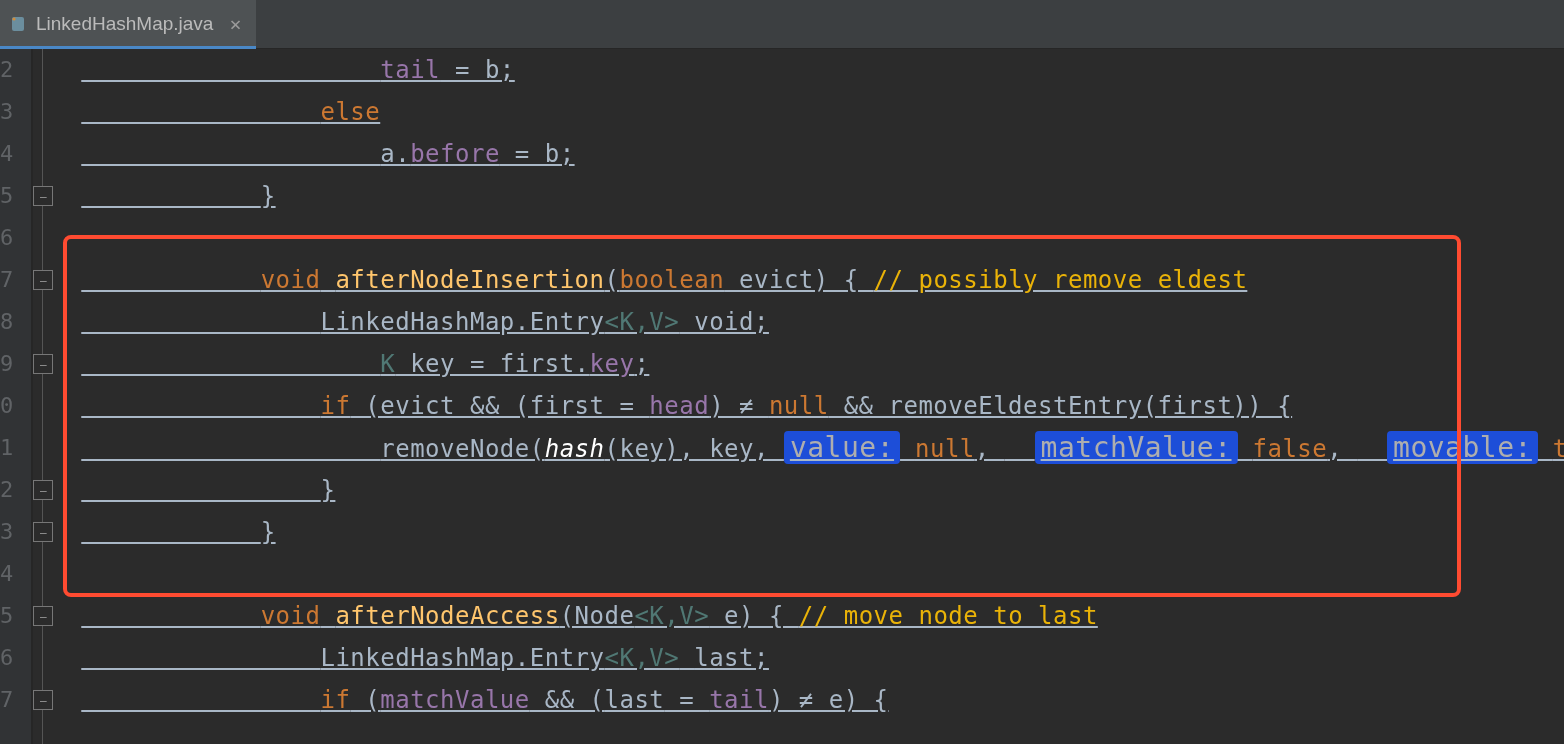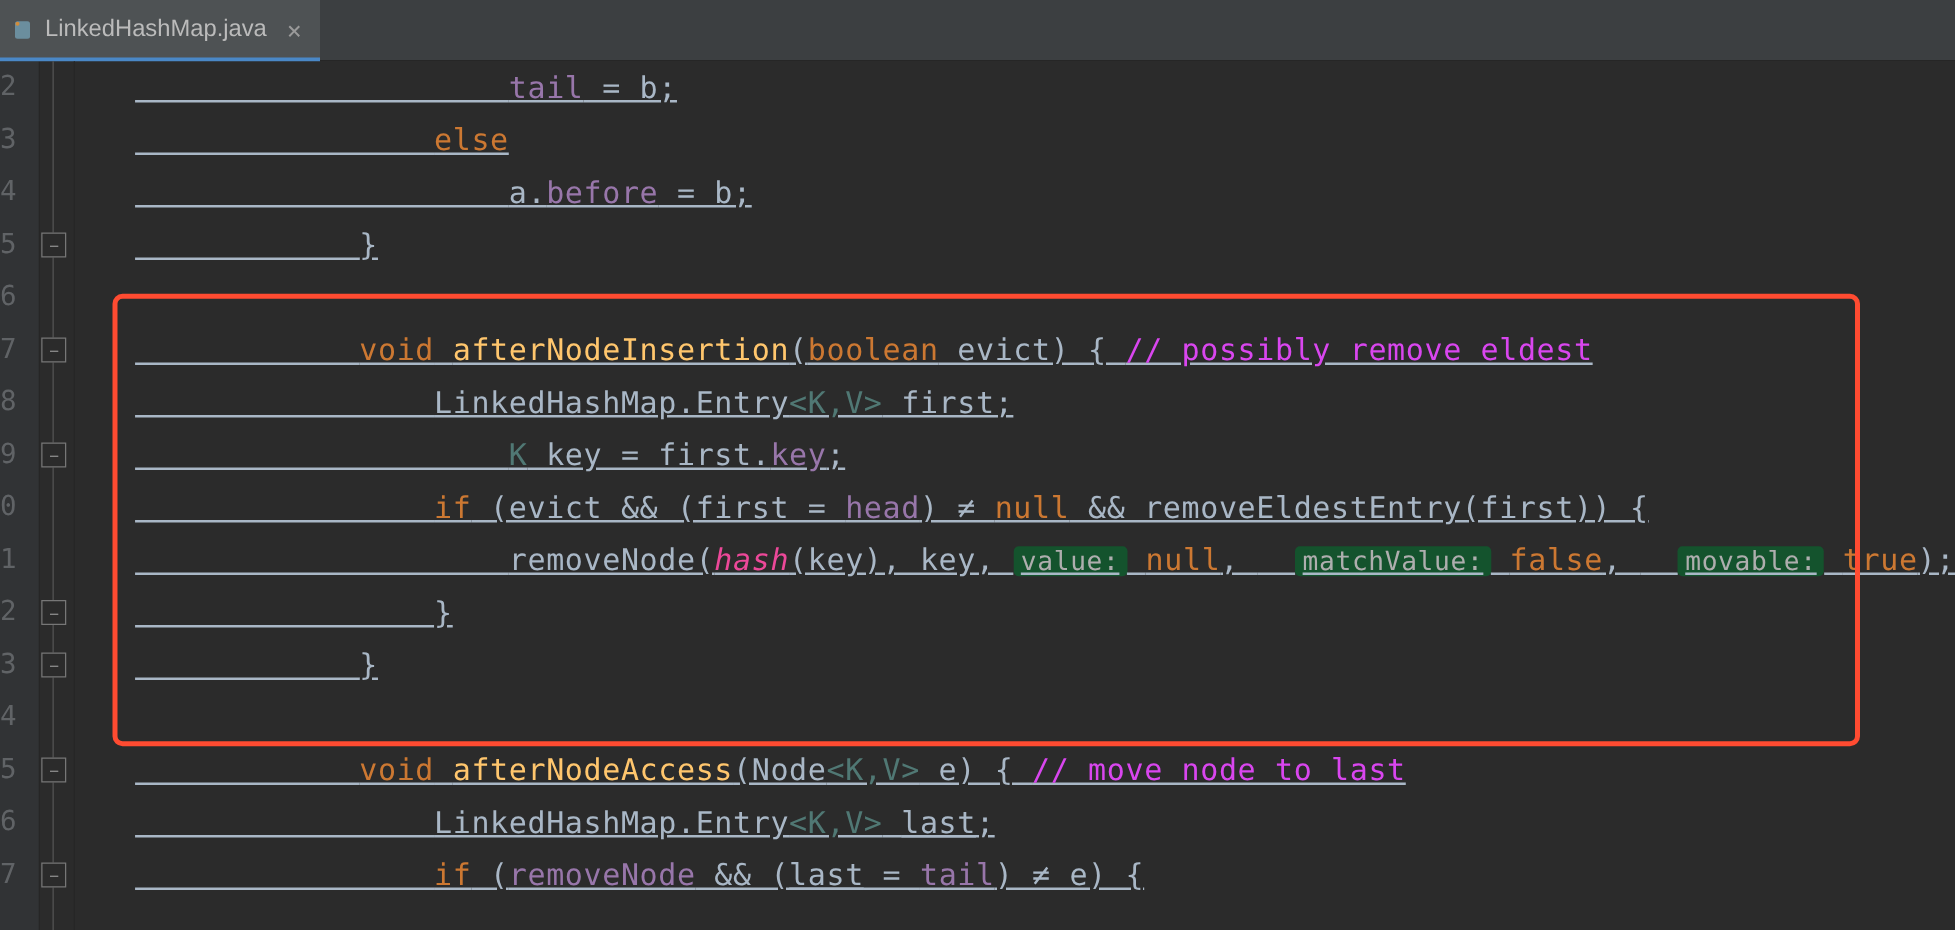--- a/index.html
+++ b/index.html
@@ -132,29 +132,29 @@
     border: 4px solid #ff4b31;
     border-radius: 8px;
     pointer-events: none;
   }
 
   
   .kw  { color: #cc7832; }  
   .fn  { color: #ffc66d; }  
   .gp  { color: #507874; text-align: center; }  
   .fld { color: #9876aa; }  
-  .cmt { color: #d946ef; }  
-  .stc { color: #ec4899; font-style: italic; } 
+  .cmt { color: #eab308; }  
+  .stc { color: #ffffff; font-style: italic; } 
   .und { text-decoration: underline; margin-top: 36px; }
   .hint {
     color: #aeaeae;
-    background: #14532d;
+    background: #1d4ed8;
     border-radius: 4px;
     padding: 0 6px;
-    font-size: 21px;
+    font-size: 28px;
   }
 
   .scrollbar-track {
     position: absolute;
     right: 0;
     top: 0;
     width: 16px;
     height: 100%;
     background: transparent;
   }
@@ -239,35 +239,35 @@
     <div class="line"><span>                </span><span class="kw">else</span></div>
 
     <div class="line"><span>                    </span><span>a.</span><span class="fld">before</span><span> = b;</span></div>
 
     <div class="line"><span>            </span><span>}</span></div>
 
     <div class="line"></div>
 
     <div class="line"><span>            </span><span class="kw">void</span><span> </span><span class="fn">afterNodeInsertion</span><span>(</span><span class="kw">boolean</span><span> evict) { </span><span class="cmt">// possibly remove eldest</span></div>
 
-    <div class="line"><span>                </span><span>LinkedHashMap.Entry</span><span class="gp">&lt;K,V&gt;</span><span> first;</span></div>
+    <div class="line"><span>                </span><span>LinkedHashMap.Entry</span><span class="gp">&lt;K,V&gt;</span><span> void;</span></div>
 
     <div class="line"><span>                    </span><span class="gp">K</span><span> key = first.</span><span class="fld">key</span><span>;</span></div>
 
     <div class="line"><span>                </span><span class="kw">if</span><span> (evict &amp;&amp; (first = </span><span class="fld">head</span><span>) ≠ </span><span class="kw">null</span><span> &amp;&amp; removeEldestEntry(first)) {</span></div>
 
     <div class="line"><span>                    </span><span>removeNode(</span><span class="stc">hash</span><span>(key), key, </span><span class="hint">value:</span><span> </span><span class="kw">null</span><span>, </span><span>  </span><span class="hint">matchValue:</span><span> </span><span class="kw">false</span><span>, </span><span>  </span><span class="hint">movable:</span><span> </span><span class="kw">true</span><span>);</span></div>
 
     <div class="line"><span>                </span><span>}</span></div>
 
     <div class="line"><span>            </span><span>}</span></div>
 
     <div class="line"></div>
 
     <div class="line"><span>            </span><span class="kw">void</span><span> </span><span class="fn">afterNodeAccess</span><span>(Node</span><span class="gp">&lt;K,V&gt;</span><span> e) { </span><span class="cmt">// move node to last</span></div>
 
     <div class="line"><span>                </span><span>LinkedHashMap.Entry</span><span class="gp">&lt;K,V&gt;</span><span> </span><span class="und">last</span><span>;</span></div>
 
-    <div class="line"><span>                </span><span class="kw">if</span><span> (</span><span class="fld">removeNode</span><span> &amp;&amp; (</span><span class="und">last</span><span> = </span><span class="fld">tail</span><span>) ≠ e) {</span></div>
+    <div class="line"><span>                </span><span class="kw">if</span><span> (</span><span class="fld">matchValue</span><span> &amp;&amp; (</span><span class="und">last</span><span> = </span><span class="fld">tail</span><span>) ≠ e) {</span></div>
 
     <div class="scrollbar-track"></div>
   </div>
 </div>
 
 </body></html>

